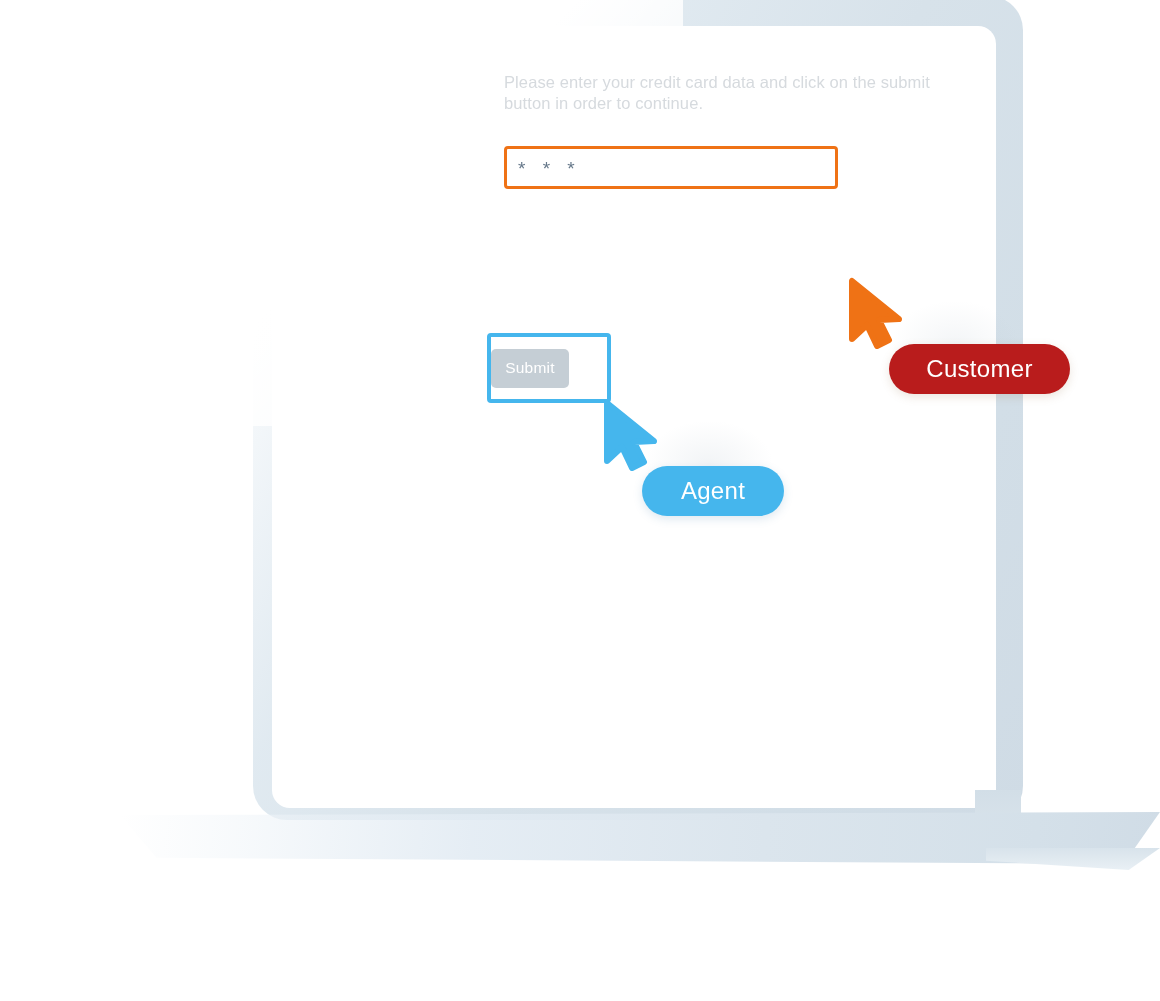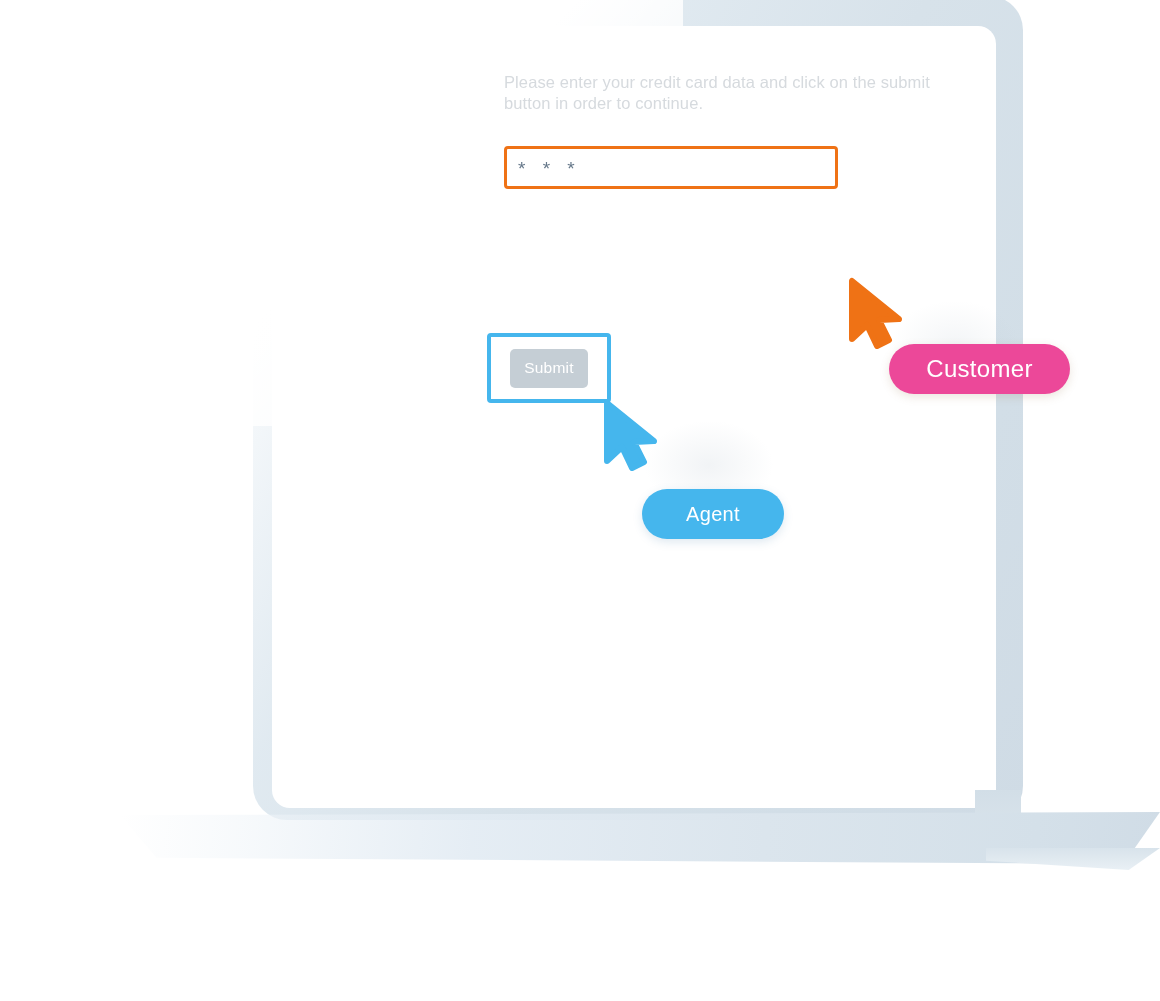--- a/index.html
+++ b/index.html
@@ -155,21 +155,21 @@
     position: absolute;
     left: 487px;
     top: 333px;
     width: 124px;
     height: 70px;
     border: 4px solid #45b6ed;
     border-radius: 4px;
     background: #ffffff;
     display: flex;
     align-items: center;
-    justify-content: center;
+    justify-content: flex-start;
   }
 
   .submit-button {
     width: 78px;
     height: 39px;
     background: #c5ced5;
     border: none;
     border-radius: 5px;
     color: #ffffff;
     font-family: "Liberation Sans", sans-serif;
@@ -194,35 +194,34 @@
     color: #ffffff;
     border-radius: 30px;
     letter-spacing: 0.3px;
   }
 
   .badge-customer {
     left: 889px;
     top: 344px;
     width: 181px;
     height: 50px;
-    background: #ec4899;
+    background: #b91c1c;
     font-size: 24px;
     box-shadow: 0 3px 10px rgba(150,110,70,0.18);
     text-align: right;
   }
 
   .badge-agent {
     left: 642px;
     top: 466px;
     width: 142px;
     height: 50px;
     background: #45b6ed;
-    font-size: 20px;
+    font-size: 24px;
     box-shadow: 0 3px 10px rgba(70,130,170,0.18);
-    margin-top: 23px;
   }
 
   .soft-shadow-a {
     position: absolute;
     left: 644px;
     top: 420px;
     width: 130px;
     height: 90px;
     border-radius: 50%;
     background: radial-gradient(ellipse at center, rgba(170,185,198,0.16) 0%, rgba(255,255,255,0) 70%);

